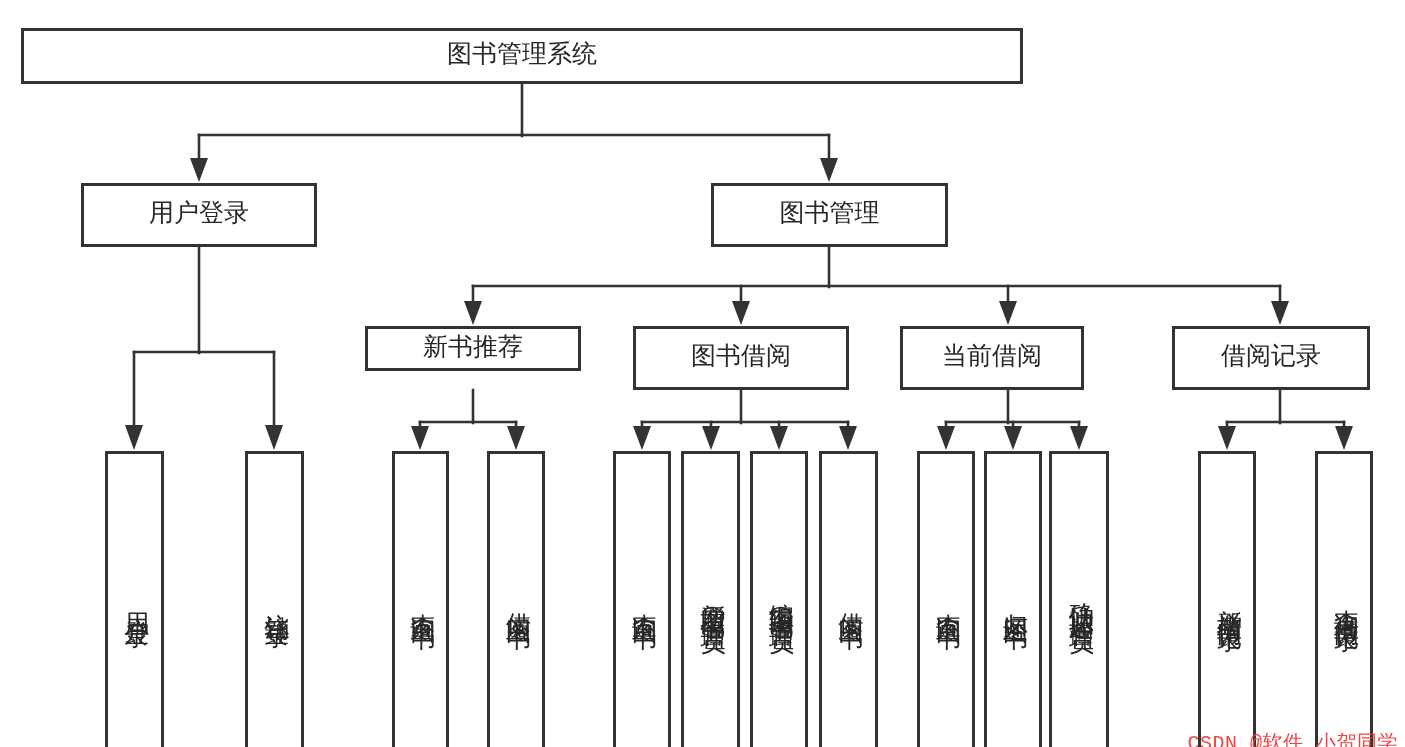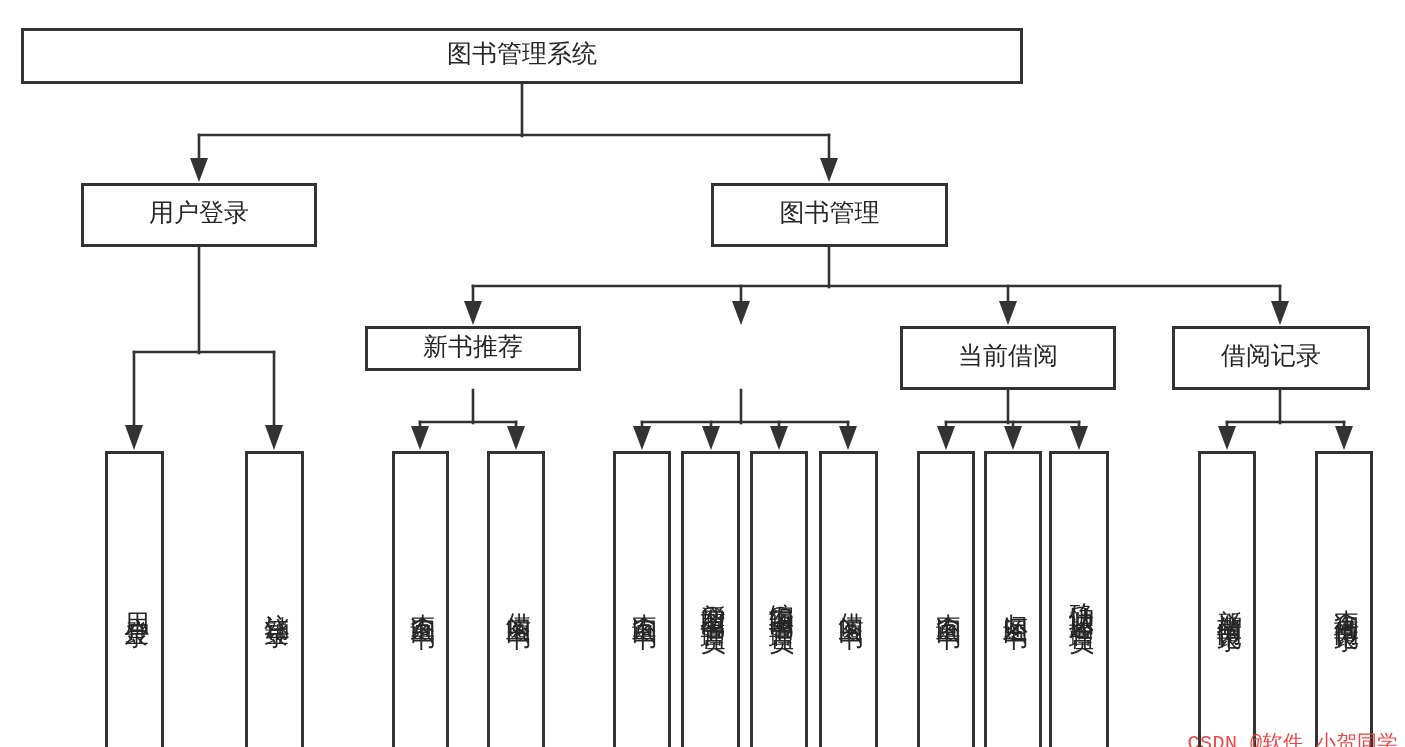--- a/index.html
+++ b/index.html
@@ -136,21 +136,22 @@
       <polygon points="1335,411 1353,411 1344,435"></polygon>
     </g>
   </svg>
 
   <div class="node" style="left:21px; top:13px; width:1002px; height:56px;">图书管理系统</div>
 
   <div class="node" style="left:81px; top:168px; width:236px; height:64px;">用户登录</div>
   <div class="node" style="left:711px; top:168px; width:237px; height:64px;">图书管理</div>
 
   <div class="node" style="left:365px; top:311px; width:216px; height:45px;">新书推荐</div>
-  <div class="node" style="left:900px; top:311px; width:216px; height:64px;">当前借阅</div>
+  <div class="node" style="left:633px; top:311px; width:216px; height:64px;">图书借阅</div>
+  <div class="node" style="left:900px; top:311px; width:184px; height:64px;">当前借阅</div>
   <div class="node" style="left:1172px; top:311px; width:198px; height:64px;">借阅记录</div>
 
   <div class="node v" style="left:105px; top:436px; width:59px; height:299px;">用户登录</div>
   <div class="node v" style="left:245px; top:436px; width:59px; height:299px;">注销登录</div>
 
   <div class="node v" style="left:392px; top:436px; width:57px; height:299px;">查询图书</div>
   <div class="node v" style="left:487px; top:436px; width:58px; height:299px;">借阅图书</div>
 
   <div class="node v" style="left:613px; top:436px; width:58px; height:299px;">查询图书</div>
   <div class="node v" style="left:681px; top:436px; width:59px; height:299px;">新增图书（管理员）</div>

